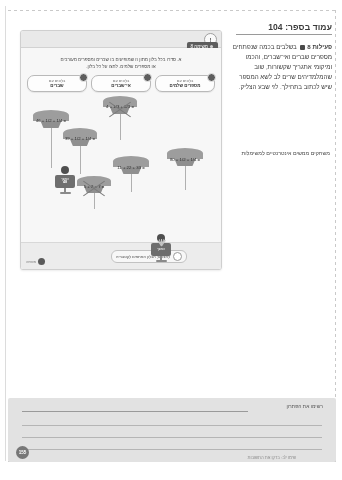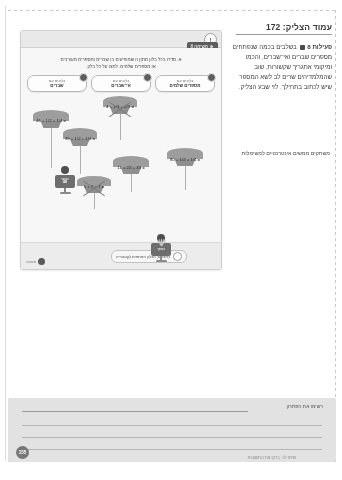--- a/index.html
+++ b/index.html
@@ -226,22 +226,22 @@
 
 <div class="page">
 
   <div class="page-border-left"></div>
   <div class="dots-top"></div>
   <div class="dots-right"></div>
   <div class="dots-bottom"></div>
 
   <div class="right-col">
     <div class="page-ref">
-      <span>עמוד הצליק:</span>
-      <span class="num">172</span>
+      <span>עמוד בספר:</span>
+      <span class="num">104</span>
     </div>
     <div class="page-ref-rule"></div>
     <div class="intro">
       <b>פעילות 8</b>
       <span class="badge-inline"></span>
       <span>בשלבים בכמה שנפתחים מספרים שברים ואי־שברים, והכמו ומיקומי אתגריך שקשורות, שוב שהמלמדיהים שרים לב לשא המספר שיש לכתוב בתחילך. לזי שבע הצליק.</span>
     </div>
   </div>
 
   <div class="callout">משחקים ממשים אינטרנטיים למשימלות</div>

